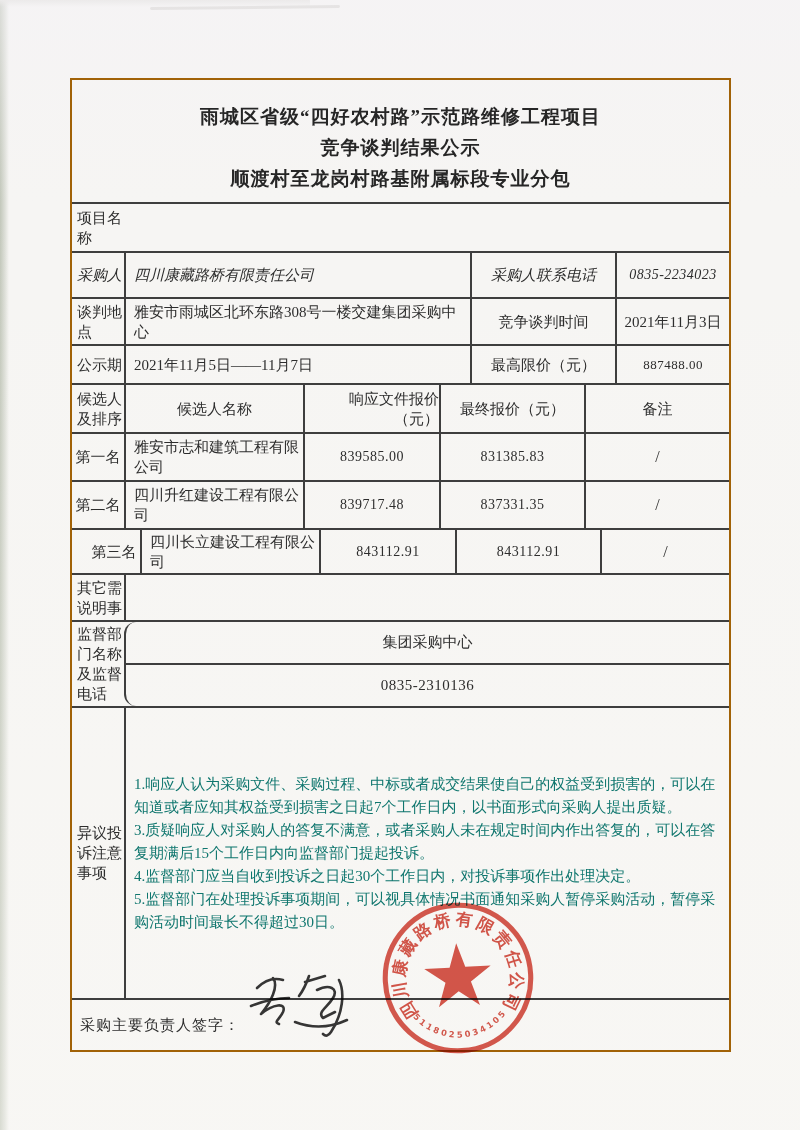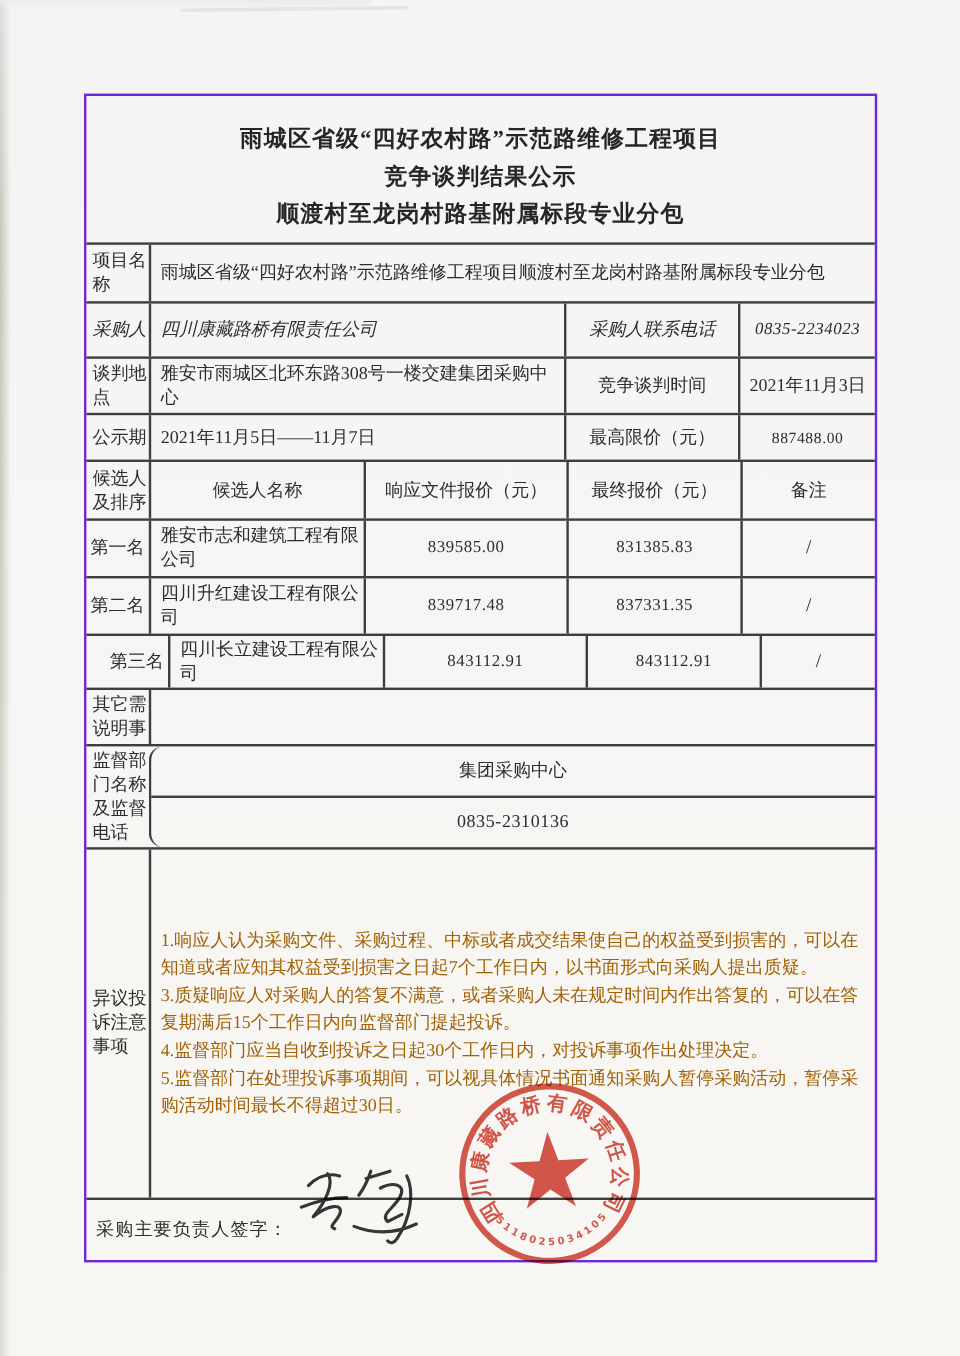--- a/index.html
+++ b/index.html
@@ -13,44 +13,44 @@
   .scan-edge-left{position:absolute;left:0;top:0;width:9px;height:1130px;
     background:linear-gradient(90deg,#c2c7ba 0%,#dddfd8 55%,rgba(246,245,243,0) 100%);}
   .scan-edge-top{position:absolute;left:0;top:0;width:310px;height:7px;
     background:linear-gradient(180deg,#e3e2de 0%,rgba(246,245,243,0) 100%);}
   .scan-curl{position:absolute;left:150px;top:6px;width:190px;height:3px;
     background:rgba(180,178,170,.45);border-radius:2px;transform:rotate(-.6deg);}
   .paper-tint{position:absolute;inset:0;
     background:linear-gradient(180deg,rgba(244,242,246,.5) 0%,rgba(255,255,255,0) 18%,rgba(250,249,245,.4) 100%);}
 
   
-  .doc{position:absolute;left:70px;top:78px;width:657px;border:2px solid #6d28d9;background:transparent;}
+  .doc{position:absolute;left:70px;top:78px;width:657px;border:2px solid #a16207;background:transparent;}
   .title{padding:21px 0 6px 0;text-align:center;font-weight:bold;font-size:19px;line-height:31px;letter-spacing:1px;color:#262626;height:95px;box-sizing:content-box;}
   .row{display:flex;border-top:2px solid #3e3e3e;align-items:stretch;}
   .cell{box-sizing:border-box;display:flex;align-items:center;font-size:15px;line-height:20px;}
   .bl{border-left:2px solid #3e3e3e;}
   .lab{width:52px;padding-left:5px;word-break:break-all;}
   .lab-inner{width:50px;}
   .grow{flex:1;}
   .w-content{width:346px;}
   .w-lab2{width:145px;}
   .w-name{width:179px;}
-  .w-p1{width:169px;}
+  .w-p1{width:136px;}
   .w-p2{width:145px;}
   .ctr{justify-content:center;text-align:right;}
   .pl8{padding-left:8px;}
   .h47{height:47px;} .h44{height:44px;font-style:italic;} .h45{height:45px;} .h37{height:37px;}
   .h46{height:46px;} .h43{height:43px;padding-left:16px;} .h84{height:84px;} .h290{height:290px;} .h50{height:50px;}
   .num{font-size:14px;letter-spacing:.5px;}
   .num-sm{font-size:13px;letter-spacing:.5px;}
   .substack{flex:1;display:flex;flex-direction:column;border-radius:12px;}
   .subrow{flex:1;display:flex;align-items:center;justify-content:center;font-size:15px;}
   .subrow + .subrow{border-top:2px solid #3e3e3e;}
   .objection-content{align-items:center;padding:10px 8px 10px 8px;}
-  .objection-text{font-size:15px;line-height:23px;color:#a16207;}
+  .objection-text{font-size:15px;line-height:23px;color:#0f766e;}
   .sign-label{font-size:15px;letter-spacing:1px;}
   .slash{font-size:16px;}
 
   
   .seal{position:absolute;left:351px;top:898px;width:214px;height:160px;
     mix-blend-mode:multiply;opacity:.92;transform:rotate(-3deg);}
   .sig{position:absolute;left:243px;top:962px;width:130px;height:85px;mix-blend-mode:multiply;}
 </style>
 </head>
 <body>
@@ -65,21 +65,20 @@
   <div class="title">
     <div>雨城区省级“四好农村路”示范路维修工程项目</div>
     <div>竞争谈判结果公示</div>
     <div>顺渡村至龙岗村路基附属标段专业分包</div>
   </div>
 
   <div class="row h47">
     <div class="cell lab">
         <span class="lab-inner">项目名称</span>
       </div>
-    <div class="cell bl grow pl8">雨城区省级“四好农村路”示范路维修工程项目顺渡村至龙岗村路基附属标段专业分包</div>
   </div>
 
   <div class="row h44">
     <div class="cell lab">
         <span class="lab-inner">采购人</span>
       </div>
     <div class="cell bl w-content pl8">四川康藏路桥有限责任公司</div>
     <div class="cell bl w-lab2 ctr">采购人联系电话</div>
     <div class="cell bl grow ctr num">0835-2234023</div>
   </div>

